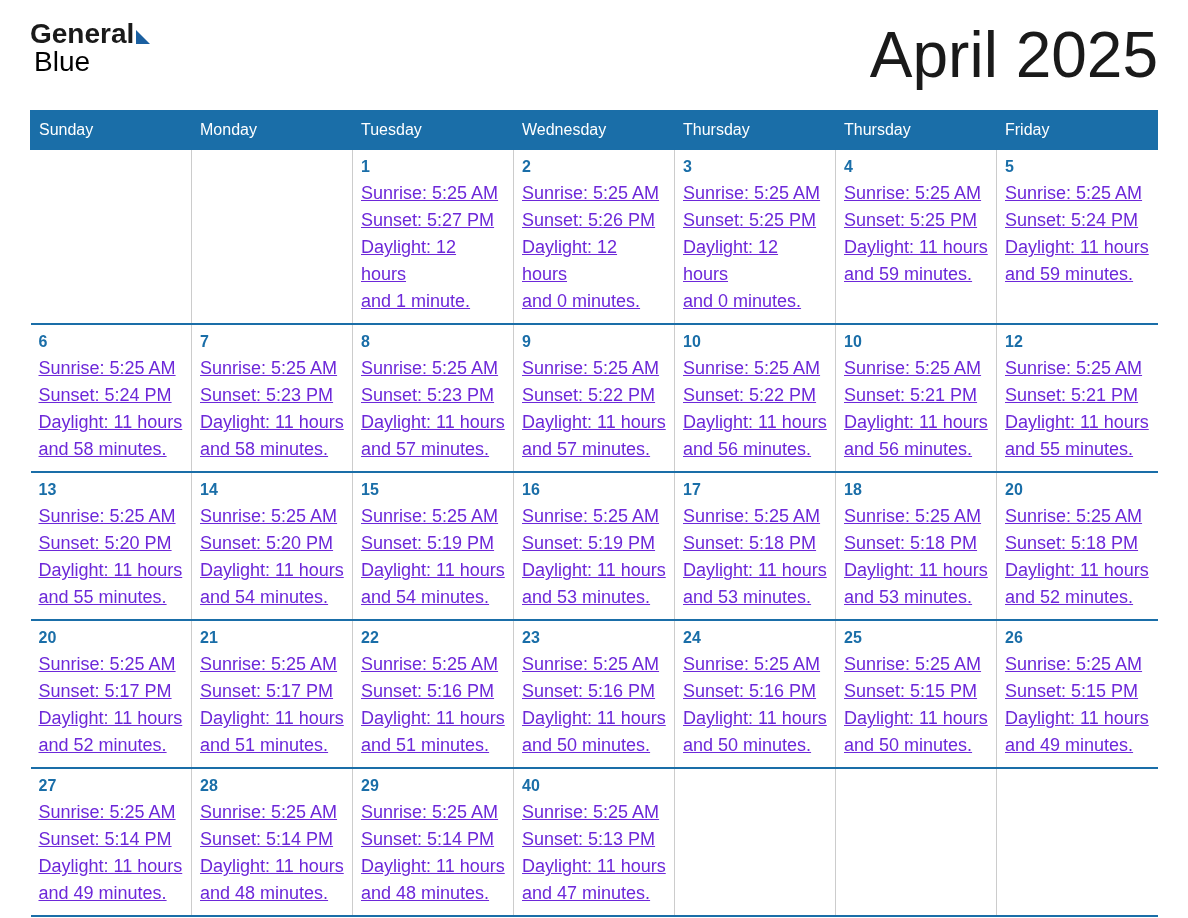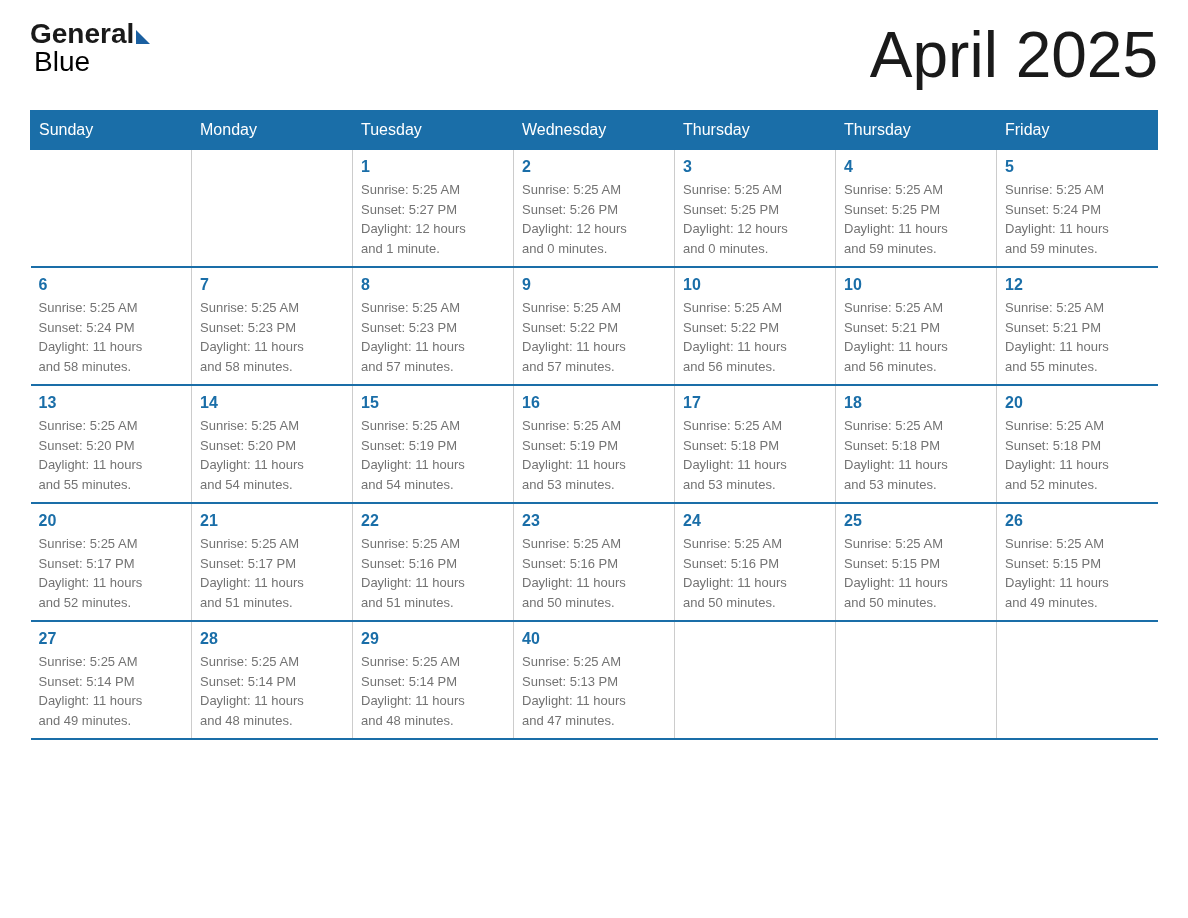--- a/index.html
+++ b/index.html
@@ -93,23 +93,24 @@
       border-right: none;
     }
     .day-number {
       font-size: 16px;
       color: #1a6ea8;
       font-weight: bold;
       display: block;
       margin-bottom: 4px;
     }
     .day-info {
-      font-size: 13px;
+      font-size: 18px;
       line-height: 1.5;
-      color: #737373;
+      color: #6d28d9;
+      text-decoration: underline;
     }
     .empty-cell {
       background: #fff;
     }
   </style>
 </head>
 <body>
 
 <div class="header">
   <div class="logo">

